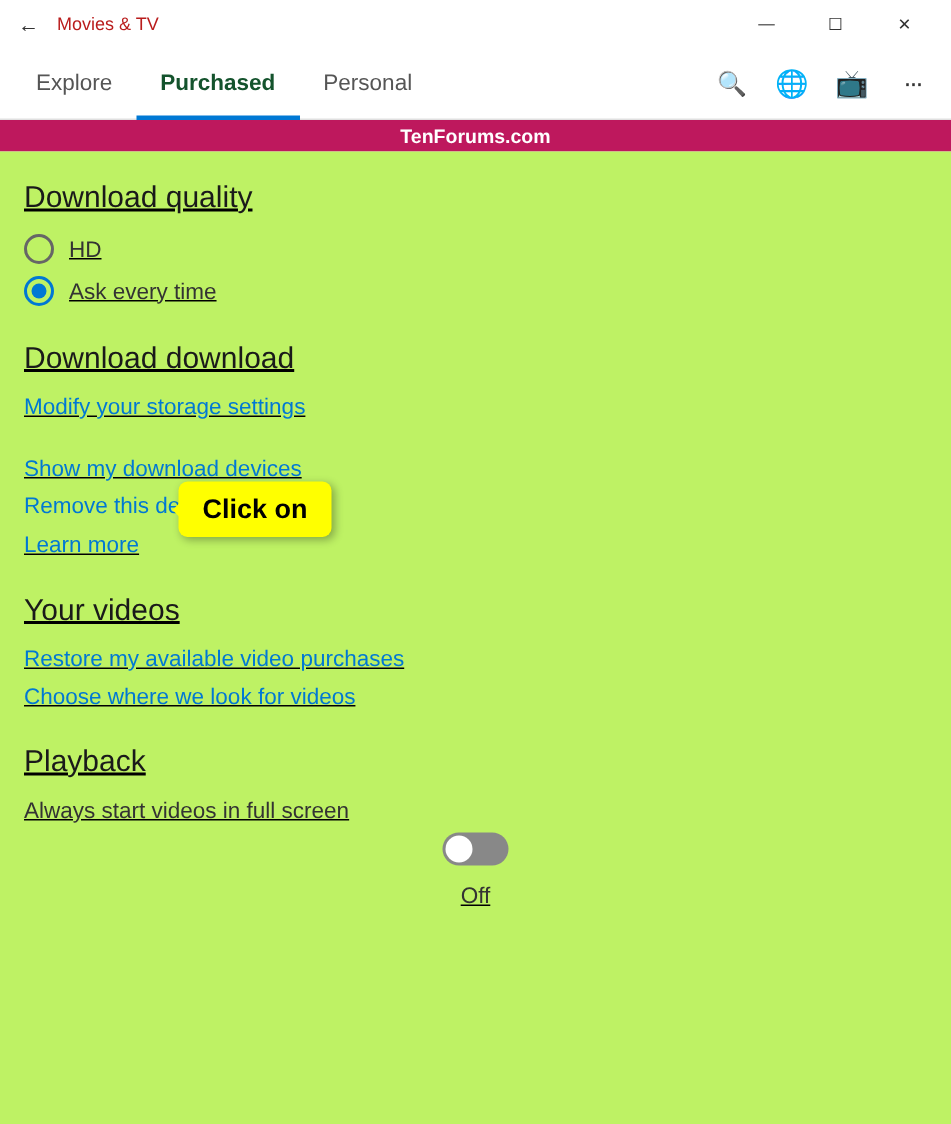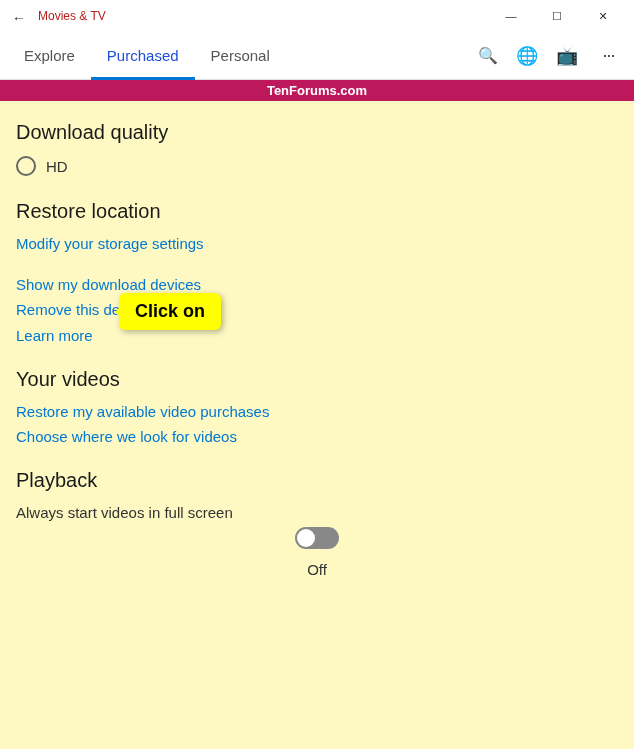--- a/index.html
+++ b/index.html
@@ -94,22 +94,22 @@
       align-items: center;
       font-size: 15px;
       color: #555;
       cursor: pointer;
       position: relative;
       border: none;
       background: none;
     }
 
     .nav-tab.active {
-      color: #1d4ed8;
-      font-weight: 400;
+      color: #14532d;
+      font-weight: 700;
     }
 
     .nav-tab.active::after {
       content: '';
       position: absolute;
       bottom: 0;
       left: 0;
       right: 0;
       height: 3px;
       background: #0078d4;
@@ -145,21 +145,22 @@
       color: #fff;
       flex-shrink: 0;
     }
 
     
     .content {
       flex: 1;
       overflow-y: auto;
       padding: 20px 16px 20px 16px;
       position: relative;
-      background: #fef9c3;
+      background: #bef264;
+      text-decoration: underline;
     }
 
     
     .content::-webkit-scrollbar {
       width: 12px;
     }
     .content::-webkit-scrollbar-track {
       background: #f5f5f5;
     }
     .content::-webkit-scrollbar-thumb {
@@ -352,25 +353,29 @@
 
   <div class="content">
 
     <div class="section">
       <h2 class="section-title">Download quality</h2>
       <div class="radio-group">
         <label class="radio-item">
           <div class="radio-circle"></div>
           <span class="radio-label">HD</span>
         </label>
+        <label class="radio-item">
+          <div class="radio-circle checked"></div>
+          <span class="radio-label">Ask every time</span>
+        </label>
       </div>
     </div>
 
     <div class="section">
-      <h2 class="section-title">Restore location</h2>
+      <h2 class="section-title">Download download</h2>
       <a class="link">Modify your storage settings</a>
     </div>
 
     <div class="section">
       <a class="link">Show my download devices</a>
       <div class="tooltip-wrapper">
         <a class="link" style="margin-bottom: 0;">Remove this device</a>
         <div class="tooltip-callout">Click on</div>
       </div>
       <a class="link" style="margin-top: 8px;">Learn more</a>

